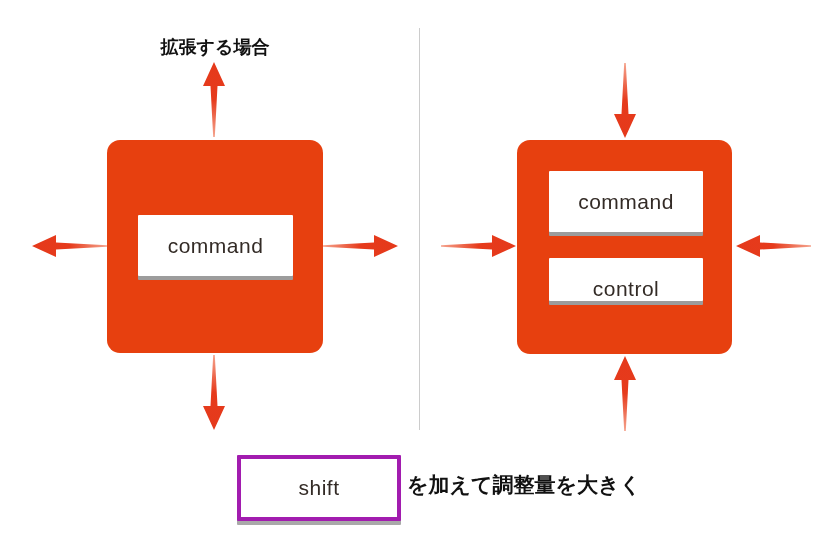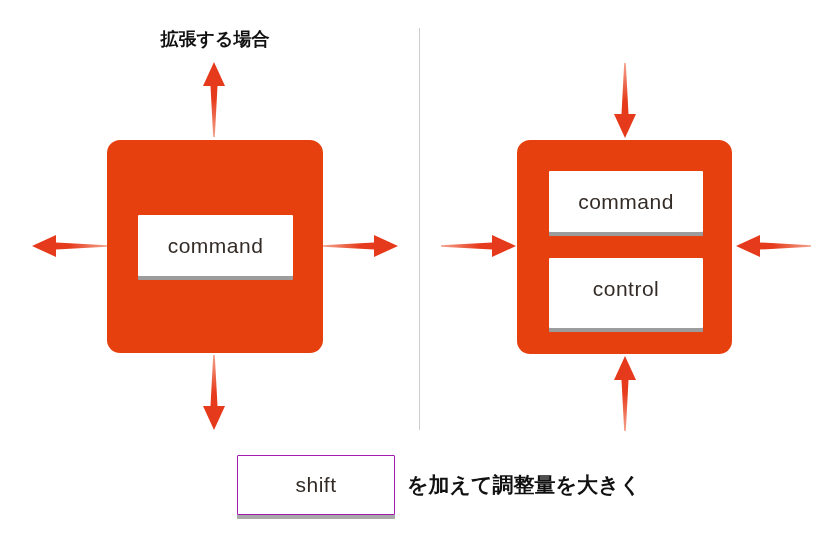--- a/index.html
+++ b/index.html
@@ -6,40 +6,40 @@
   body{
     width:840px;height:550px;background:#ffffff;position:relative;overflow:hidden;
     font-family:"Liberation Sans","DejaVu Sans",sans-serif;
   }
   .canvas{position:absolute;inset:0;}
   .divider{position:absolute;left:419px;top:28px;width:1px;height:402px;background:#cccccc;}
   .panel{position:absolute;top:0;width:420px;height:440px;}
   .panel--left{left:0;}
   .panel--right{left:420px;}
   .title{
-    position:absolute;top:28px;margin:0;transform:translateX(-50%);
+    position:absolute;top:36px;margin:0;transform:translateX(-50%);
     font-size:18px;line-height:22px;font-weight:bold;color:#111111;white-space:nowrap;
   }
   .panel--left .title{left:215px;}
   .panel--right .title{left:206px;}
   .square{position:absolute;background:#e7400f;border-radius:13px;}
   .square--expand{left:107px;top:140px;width:216px;height:213px;}
   .square--contract{left:97px;top:140px;width:215px;height:214px;}
   .key{
     position:absolute;background:#ffffff;border-radius:1px;
     box-shadow:0 4px 0 #9c9c9c;text-align:center;
   }
   .key .key-label{
     display:block;font-size:21px;line-height:61px;color:#332b26;letter-spacing:0.5px;
   }
   .key--cmd-left{left:138px;top:215px;width:155px;height:61px;}
   .key--cmd-right{left:129px;top:171px;width:154px;height:61px;}
-  .key--ctl-right{left:129px;top:258px;width:154px;height:70px;}
+  .key--ctl-right{left:129px;top:258px;width:154px;height:43px;}
   .key--shift{
-    left:237px;top:455px;width:156px;height:58px;border:1px solid #a21caf;
+    left:237px;top:455px;width:156px;height:58px;border:4px solid #a21caf;
     box-shadow:0 4px 0 #a9a9a9;
   }
   .key--shift .key-label{line-height:58px;}
   .arrow{position:absolute;display:block;}
   .footer{position:absolute;left:0;top:440px;width:840px;height:110px;}
   .caption{
     position:absolute;left:407px;top:455px;height:60px;line-height:60px;
     font-size:21px;font-weight:bold;color:#111111;white-space:nowrap;
   }
 </style>

